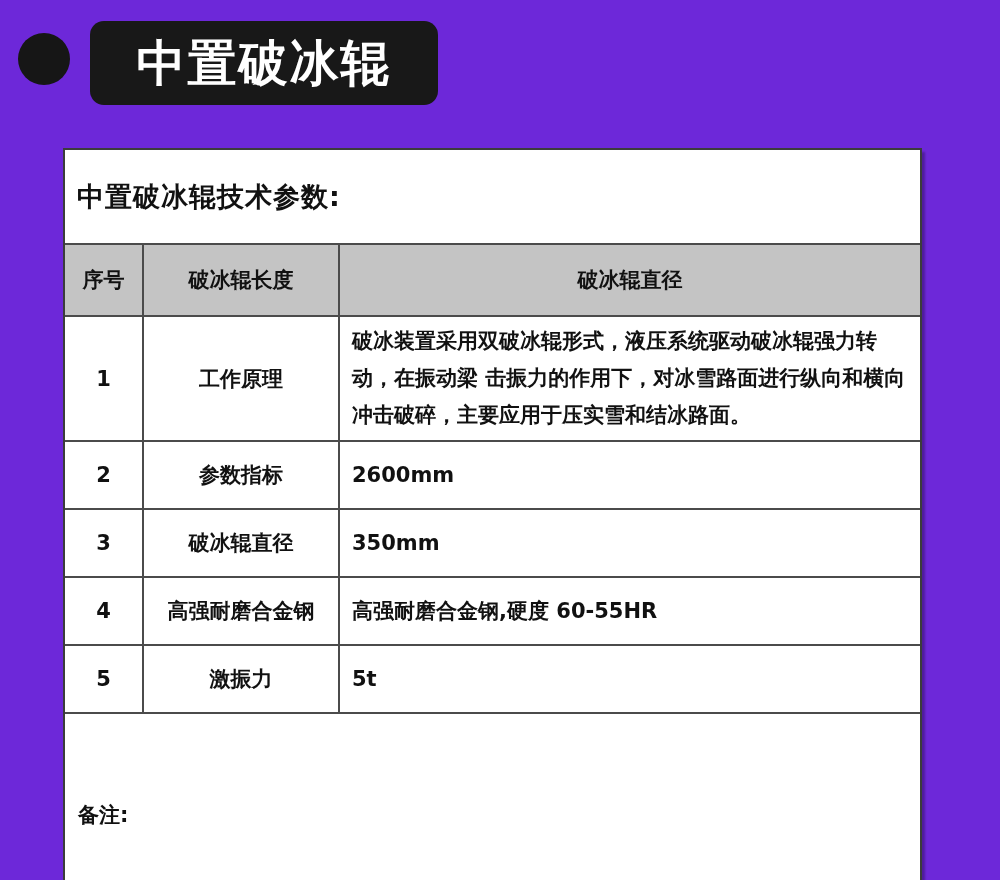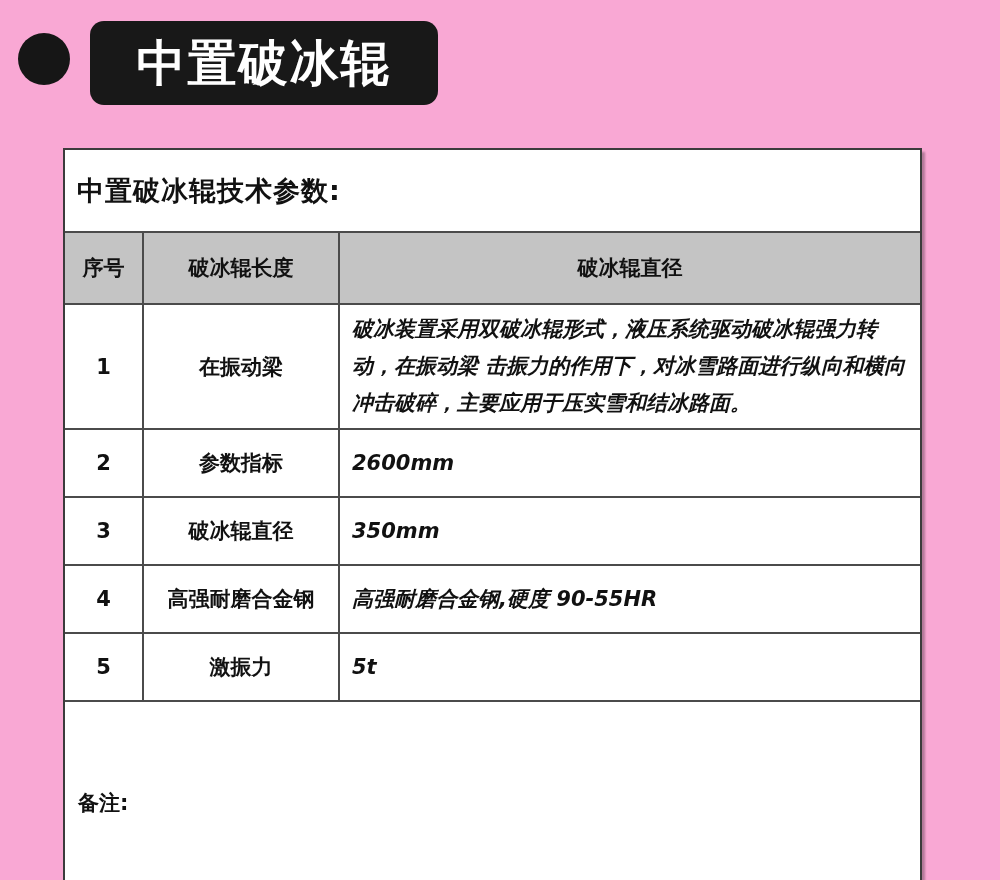--- a/index.html
+++ b/index.html
@@ -4,21 +4,21 @@
 <style>
   html, body {
     margin: 0;
     padding: 0;
     background: #ffffff;
   }
   .page {
     position: relative;
     width: 1000px;
     height: 880px;
-    background: #f9a8d4;
+    background: #6d28d9;
     overflow: hidden;
     font-family: "DejaVu Sans", "Liberation Sans", sans-serif;
     color: #111111;
   }
 
   
   .bullet {
     position: absolute;
     left: 18px;
     top: 33px;
@@ -55,21 +55,21 @@
     width: 859px;
     box-sizing: border-box;
     background: #ffffff;
     border: 2px solid #3c3c3c;
     box-shadow: 3px 4px 2px rgba(0,0,0,0.28);
   }
   .panel-title {
     height: 65px;
     display: flex;
     align-items: center;
-    padding: 8px 12px;
+    padding: 14px 12px;
     font-size: 27px;
     font-weight: 800;
     letter-spacing: 1px;
   }
 
   table.spec {
     width: 100%;
     border-collapse: collapse;
     table-layout: fixed;
   }
@@ -97,21 +97,20 @@
   td.cell-no, td.cell-item {
     text-align: center;
     height: 66px;
     padding: 0 4px;
   }
   td.cell-value {
     text-align: left;
     padding: 6px 12px;
     line-height: 37px;
     white-space: pre-wrap;
-    font-style: italic;
   }
 
   
   .notes {
     padding: 9px 13px 13px 13px;
     font-size: 21px;
     font-weight: 700;
     line-height: 37px;
     white-space: pre-wrap;
   }
@@ -139,37 +138,37 @@
       <thead>
         <tr>
           <th>序号</th>
           <th>破冰辊长度</th>
           <th>破冰辊直径</th>
         </tr>
       </thead>
       <tbody>
         <tr>
           <td class="cell-no">1</td>
-          <td class="cell-item">在振动梁</td>
+          <td class="cell-item">工作原理</td>
           <td class="cell-value">破冰装置采用双破冰辊形式，液压系统驱动破冰辊强力转动，在振动梁 击振力的作用下，对冰雪路面进行纵向和横向冲击破碎，主要应用于压实雪和结冰路面。</td>
         </tr>
         <tr>
           <td class="cell-no">2</td>
           <td class="cell-item">参数指标</td>
           <td class="cell-value">2600mm</td>
         </tr>
         <tr>
           <td class="cell-no">3</td>
           <td class="cell-item">破冰辊直径</td>
           <td class="cell-value">350mm</td>
         </tr>
         <tr>
           <td class="cell-no">4</td>
           <td class="cell-item">高强耐磨合金钢</td>
-          <td class="cell-value">高强耐磨合金钢,硬度 90-55HR</td>
+          <td class="cell-value">高强耐磨合金钢,硬度 60-55HR</td>
         </tr>
         <tr>
           <td class="cell-no">5</td>
           <td class="cell-item">激振力</td>
           <td class="cell-value">5t</td>
         </tr>
       </tbody>
     </table>
 
     <div class="notes">

